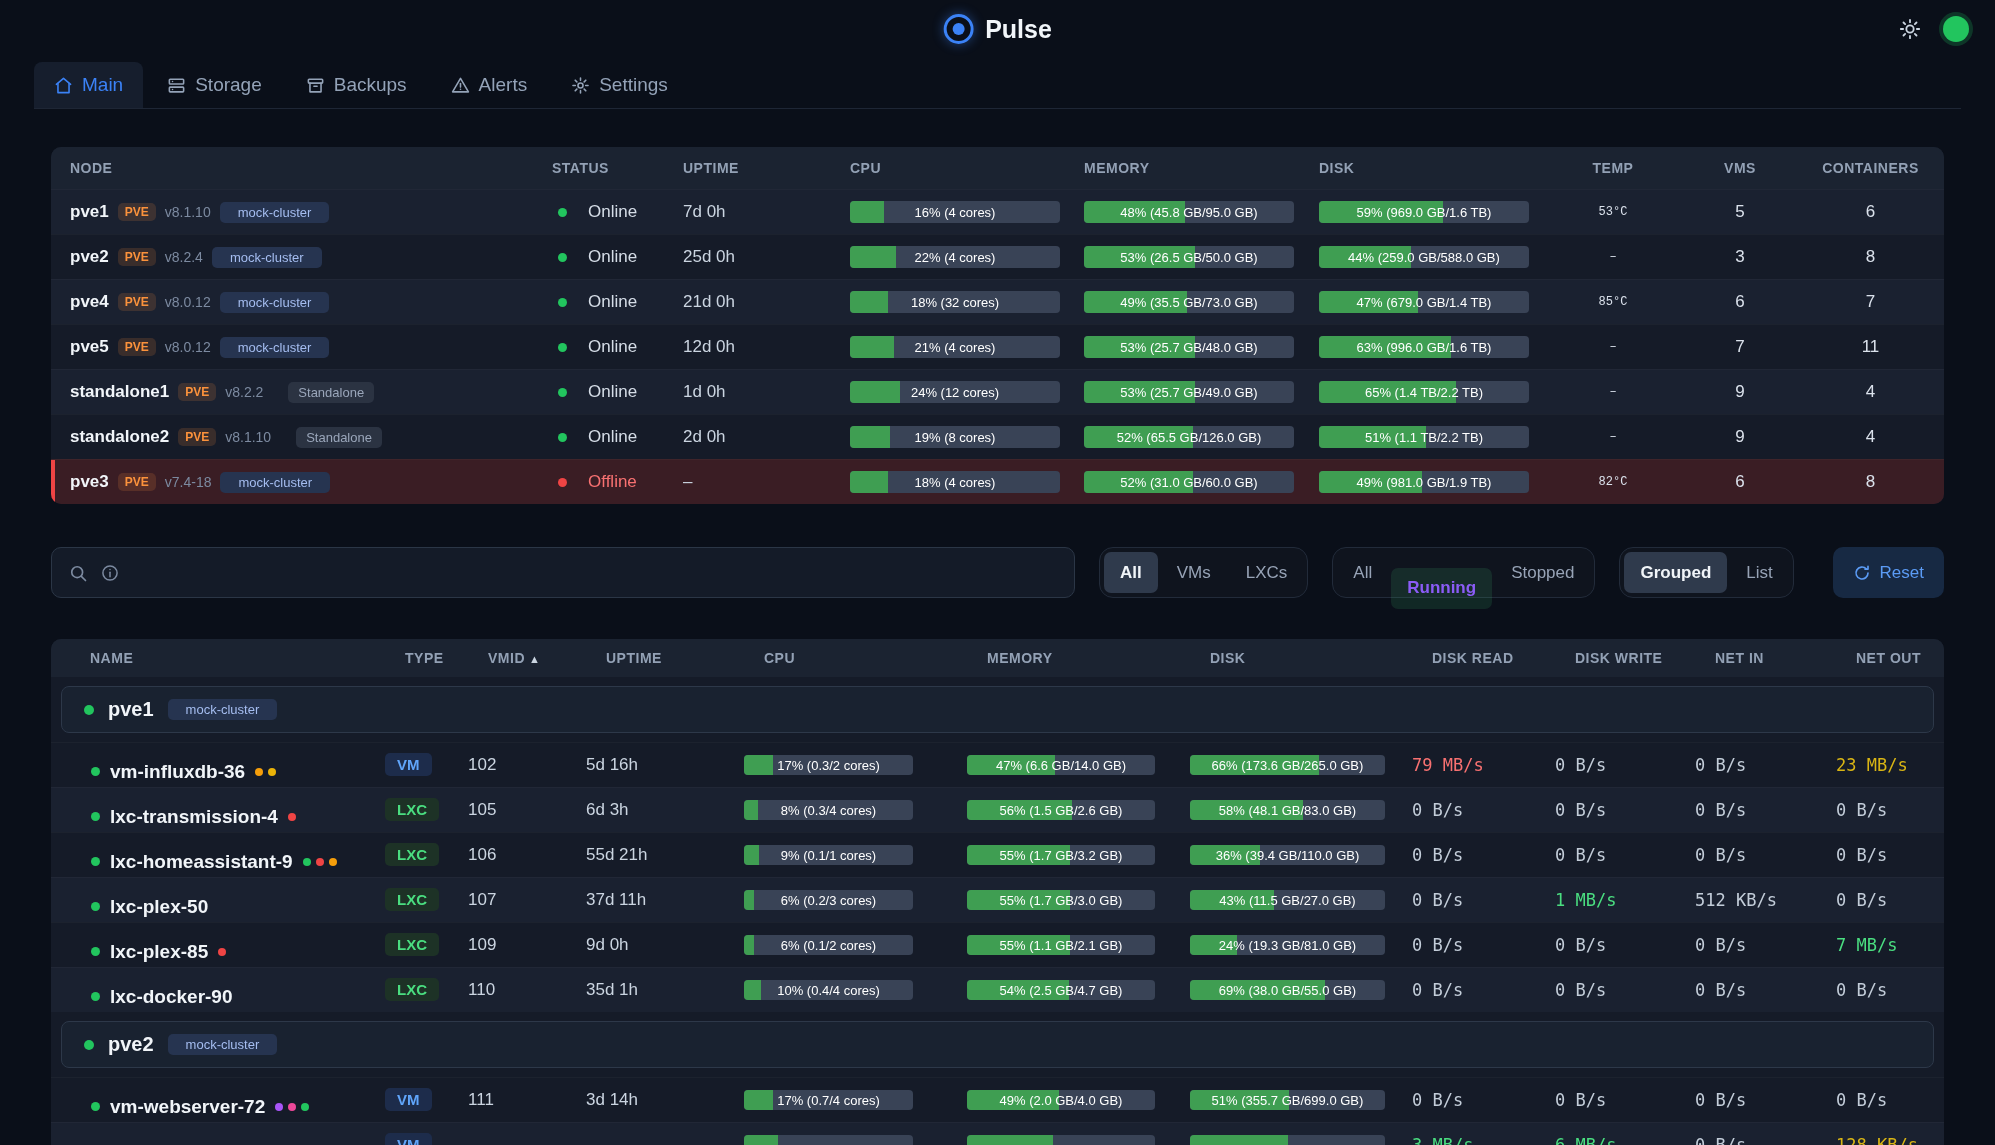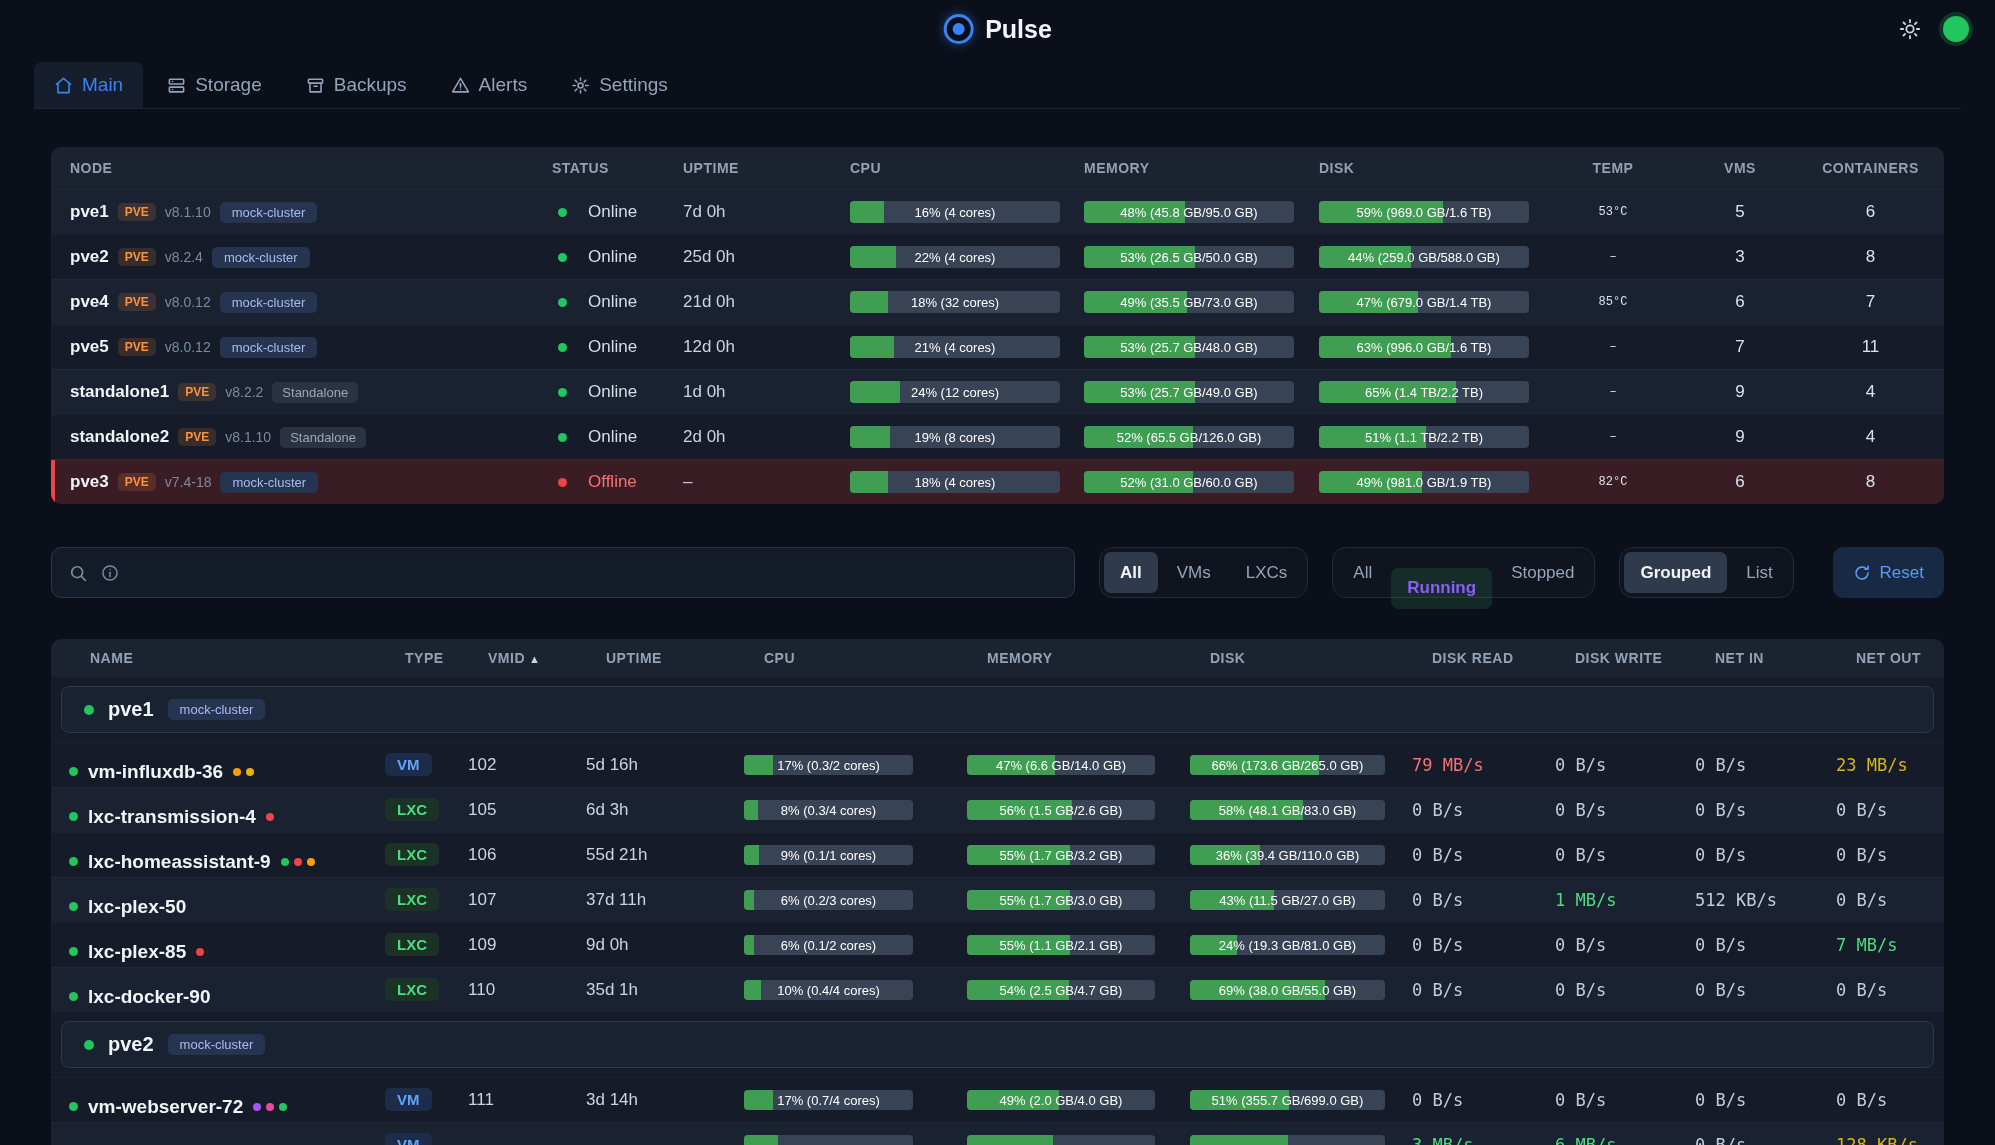--- a/index.html
+++ b/index.html
@@ -41,29 +41,29 @@
   .cell { padding-left:10px; white-space:nowrap; font-size:17px; color:#cbd5e1; }
   .cell.center { padding-left:0; text-align:center; color:#dbe2ec; }
 
   .node-row { height:45px; border-top:1px solid rgba(255,255,255,.03); }
   .guest-row { height:45px; border-top:1px solid rgba(255,255,255,.03); }
   .row-light { background:#1a2130; }
   .row-dark { background:#151b28; }
   .node-row.offline { background:#3a1d24; box-shadow:inset 4px 0 0 #ef4444; }
 
   .name-cell { display:flex; align-items:center; gap:9px; padding-left:19px; }
-  .guest-row .name-cell { padding-left:18px; gap:10px;margin-top:13px; }
+  .guest-row .name-cell { padding-left:40px; gap:10px;margin-top:13px; }
   .node-name { font-size:17px; font-weight:bold; color:#f1f5f9; }
   .guest-name { font-size:19px; font-weight:bold; color:#f1f5f9; }
 
   .badge { border-radius:5px; white-space:nowrap; }
   .badge-pve { font-size:12px; font-weight:bold; padding:2px 7px; background:rgba(251,146,60,.16); color:#fb923c; }
   .version { font-size:14px; color:#7c8aa0; }
-  .badge-blue { font-size:13px; padding:3px 12px; background:#263450; color:#a5bdf0; }
-  .badge-gray { font-size:13px; padding:3px 10px; background:#2b3342; color:#9aa6ba; }
+  .badge-blue { font-size:13px; padding:3px 18px; background:#263450; color:#a5bdf0; }
+  .badge-gray { font-size:13px; padding:3px 10px; background:#2b3342; color:#9aa6ba;margin-left:16px; }
   .type-badge { font-size:15px; font-weight:bold; padding:3px 12px; }
   .badge-vm { background:#1d2c4b; color:#60a5fa; }
   .badge-lxc { background:#1d3226; color:#4ade80; }
 
   .dot { width:9px; height:9px; border-radius:50%; display:inline-block; flex:none; }
   .dot-green { background:#22c55e; }
   .dot-red { background:#ef4444; }
   .status-cell { display:flex; align-items:center; gap:9px; padding-left:16px; }
   .status-text { font-size:17px; color:#d5dde7;margin-left:12px; }
   .text-red { color:#f87171; }

